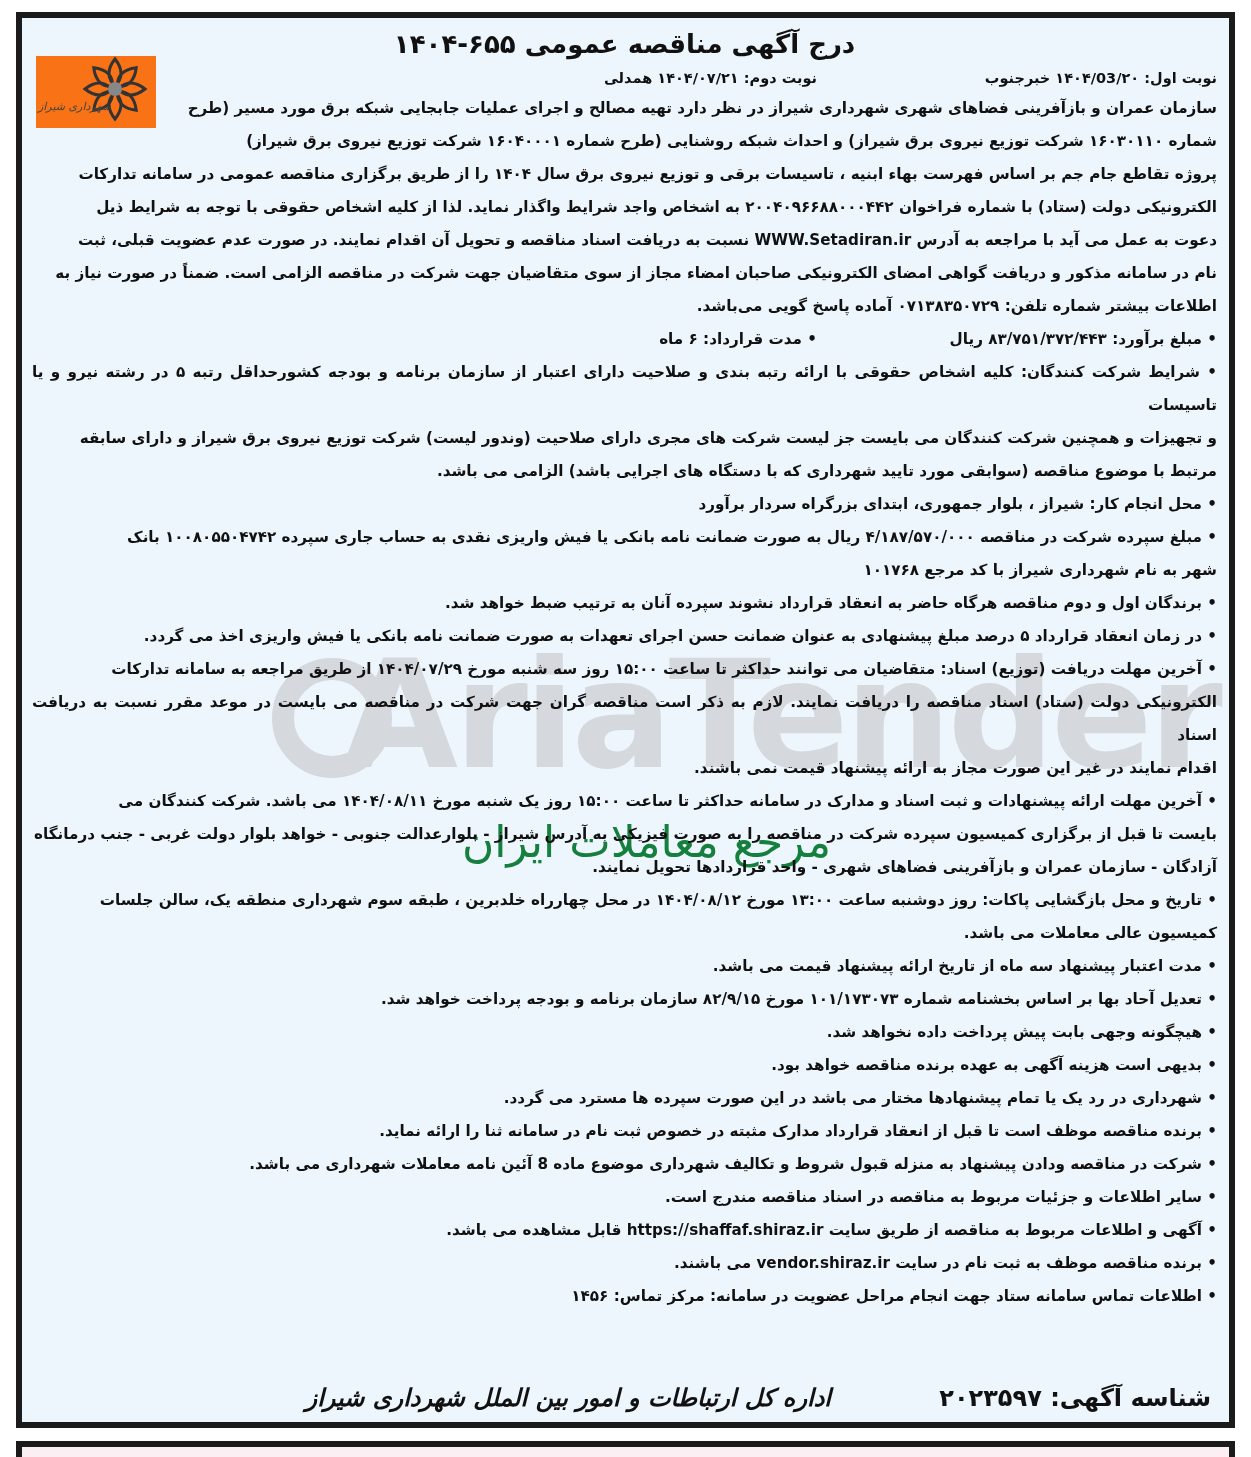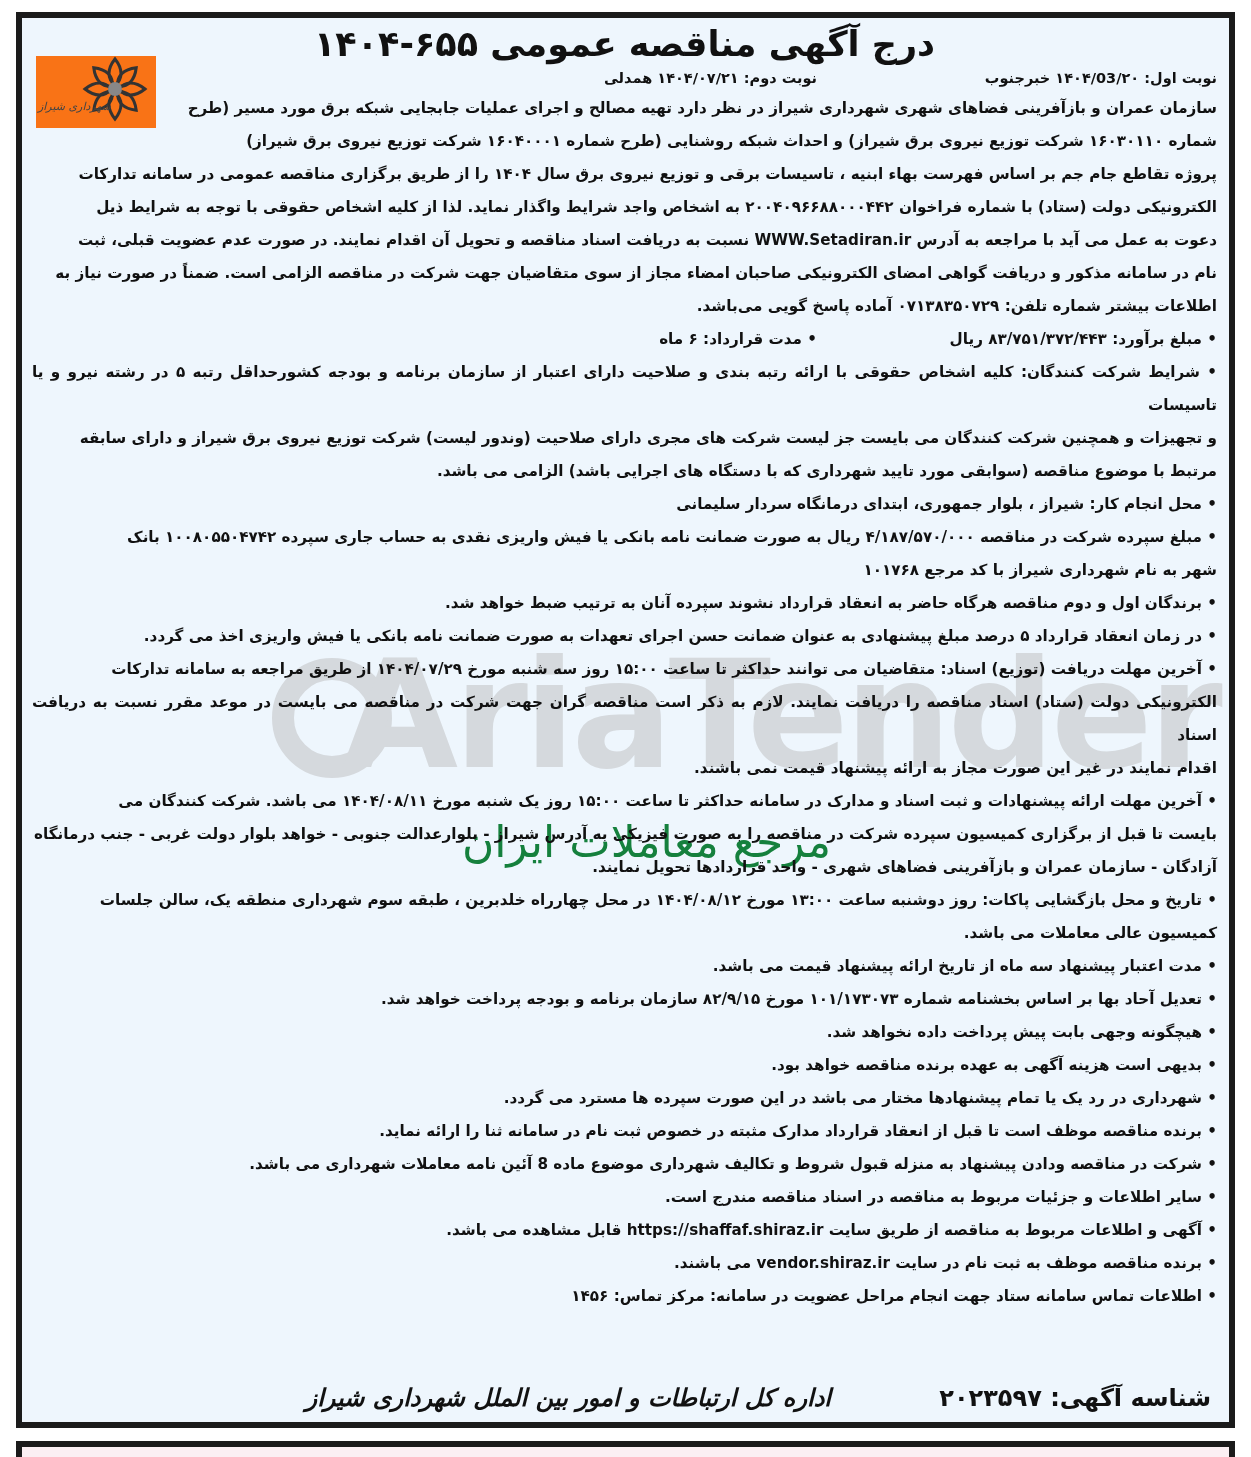--- a/index.html
+++ b/index.html
@@ -22,21 +22,21 @@
     }
     .wm-sub {
       position: absolute; left: 190px; top: 188px; font-size: 44px; color: #15803d; direction: rtl;
     }
     .wm-ring {
       position: absolute; left: 0; top: 30px; width: 120px; height: 120px;
       border: 22px solid #d5d9dd; border-radius: 50%; box-sizing: border-box;
     }
     .content { position: relative; z-index: 1; padding: 0 12px 0 10px; }
     .title {
-      text-align: center; font-weight: bold; font-size: 35px; color: #111;
+      text-align: center; font-weight: bold; font-size: 26px; color: #111;
       margin-top: 6px; height: 40px; line-height: 40px;
       font-family: "DejaVu Sans", sans-serif;
     }
     .logo {
       position: absolute; left: 14px; top: 38px; width: 120px; height: 72px;
       background: #f97316; z-index: 2;
     }
     .logo svg { position: absolute; left: 46px; top: 0; }
     .logo .logo-text {
       position: absolute; left: 2px; top: 44px; font-size: 11px; color: #444; font-style: italic;
@@ -119,21 +119,21 @@
     <div class="inline-pair">
       <span class="a" style="width:400px;">• مبلغ برآورد: ۸۳/۷۵۱/۳۷۲/۴۴۳ ریال</span>
       <span>• مدت قرارداد: ۶ ماه</span>
     </div>
 
     <div>
       <div class="bullet-line just">• شرایط شرکت کنندگان: کلیه اشخاص حقوقی با ارائه رتبه بندی و صلاحیت دارای اعتبار از سازمان برنامه و بودجه کشورحداقل رتبه ۵ در رشته نیرو و یا تاسیسات</div>
       <div class="bullet-line just">و تجهیزات و همچنین شرکت کنندگان می بایست جز لیست شرکت های مجری دارای صلاحیت (وندور لیست) شرکت توزیع نیروی برق شیراز و دارای سابقه</div>
       <div class="bullet-line">مرتبط با موضوع مناقصه (سوابقی مورد تایید شهرداری که با دستگاه های اجرایی باشد) الزامی می باشد.</div>
 
-      <div class="bullet-line">• محل انجام کار: شیراز ، بلوار جمهوری، ابتدای درمانگاه سردار سلیمانی</div>
+      <div class="bullet-line">• محل انجام کار: شیراز ، بلوار جمهوری، ابتدای بزرگراه سردار برآورد</div>
 
       <div class="bullet-line just">• مبلغ سپرده شرکت در مناقصه ۴/۱۸۷/۵۷۰/۰۰۰ ریال به صورت ضمانت نامه بانکی یا فیش واریزی نقدی به حساب جاری سپرده ۱۰۰۸۰۵۵۰۴۷۴۲ بانک</div>
       <div class="bullet-line">شهر به نام شهرداری شیراز با کد مرجع ۱۰۱۷۶۸</div>
 
       <div class="bullet-line">• برندگان اول و دوم مناقصه هرگاه حاضر به انعقاد قرارداد نشوند سپرده آنان به ترتیب ضبط خواهد شد.</div>
       <div class="bullet-line">• در زمان انعقاد قرارداد ۵ درصد مبلغ پیشنهادی به عنوان ضمانت حسن اجرای تعهدات به صورت ضمانت نامه بانکی یا  فیش واریزی اخذ می گردد.</div>
 
       <div class="bullet-line just">• آخرین مهلت دریافت (توزیع) اسناد: متقاضیان می توانند حداکثر تا ساعت ۱۵:۰۰ روز سه شنبه مورخ ۱۴۰۴/۰۷/۲۹ از طریق مراجعه به سامانه تدارکات</div>
       <div class="bullet-line just">الکترونیکی دولت (ستاد) اسناد مناقصه را دریافت نمایند. لازم به ذکر است مناقصه گران جهت شرکت در مناقصه می بایست در موعد مقرر نسبت به دریافت اسناد</div>
       <div class="bullet-line">اقدام نمایند در غیر این صورت مجاز به ارائه پیشنهاد قیمت نمی باشند.</div>

